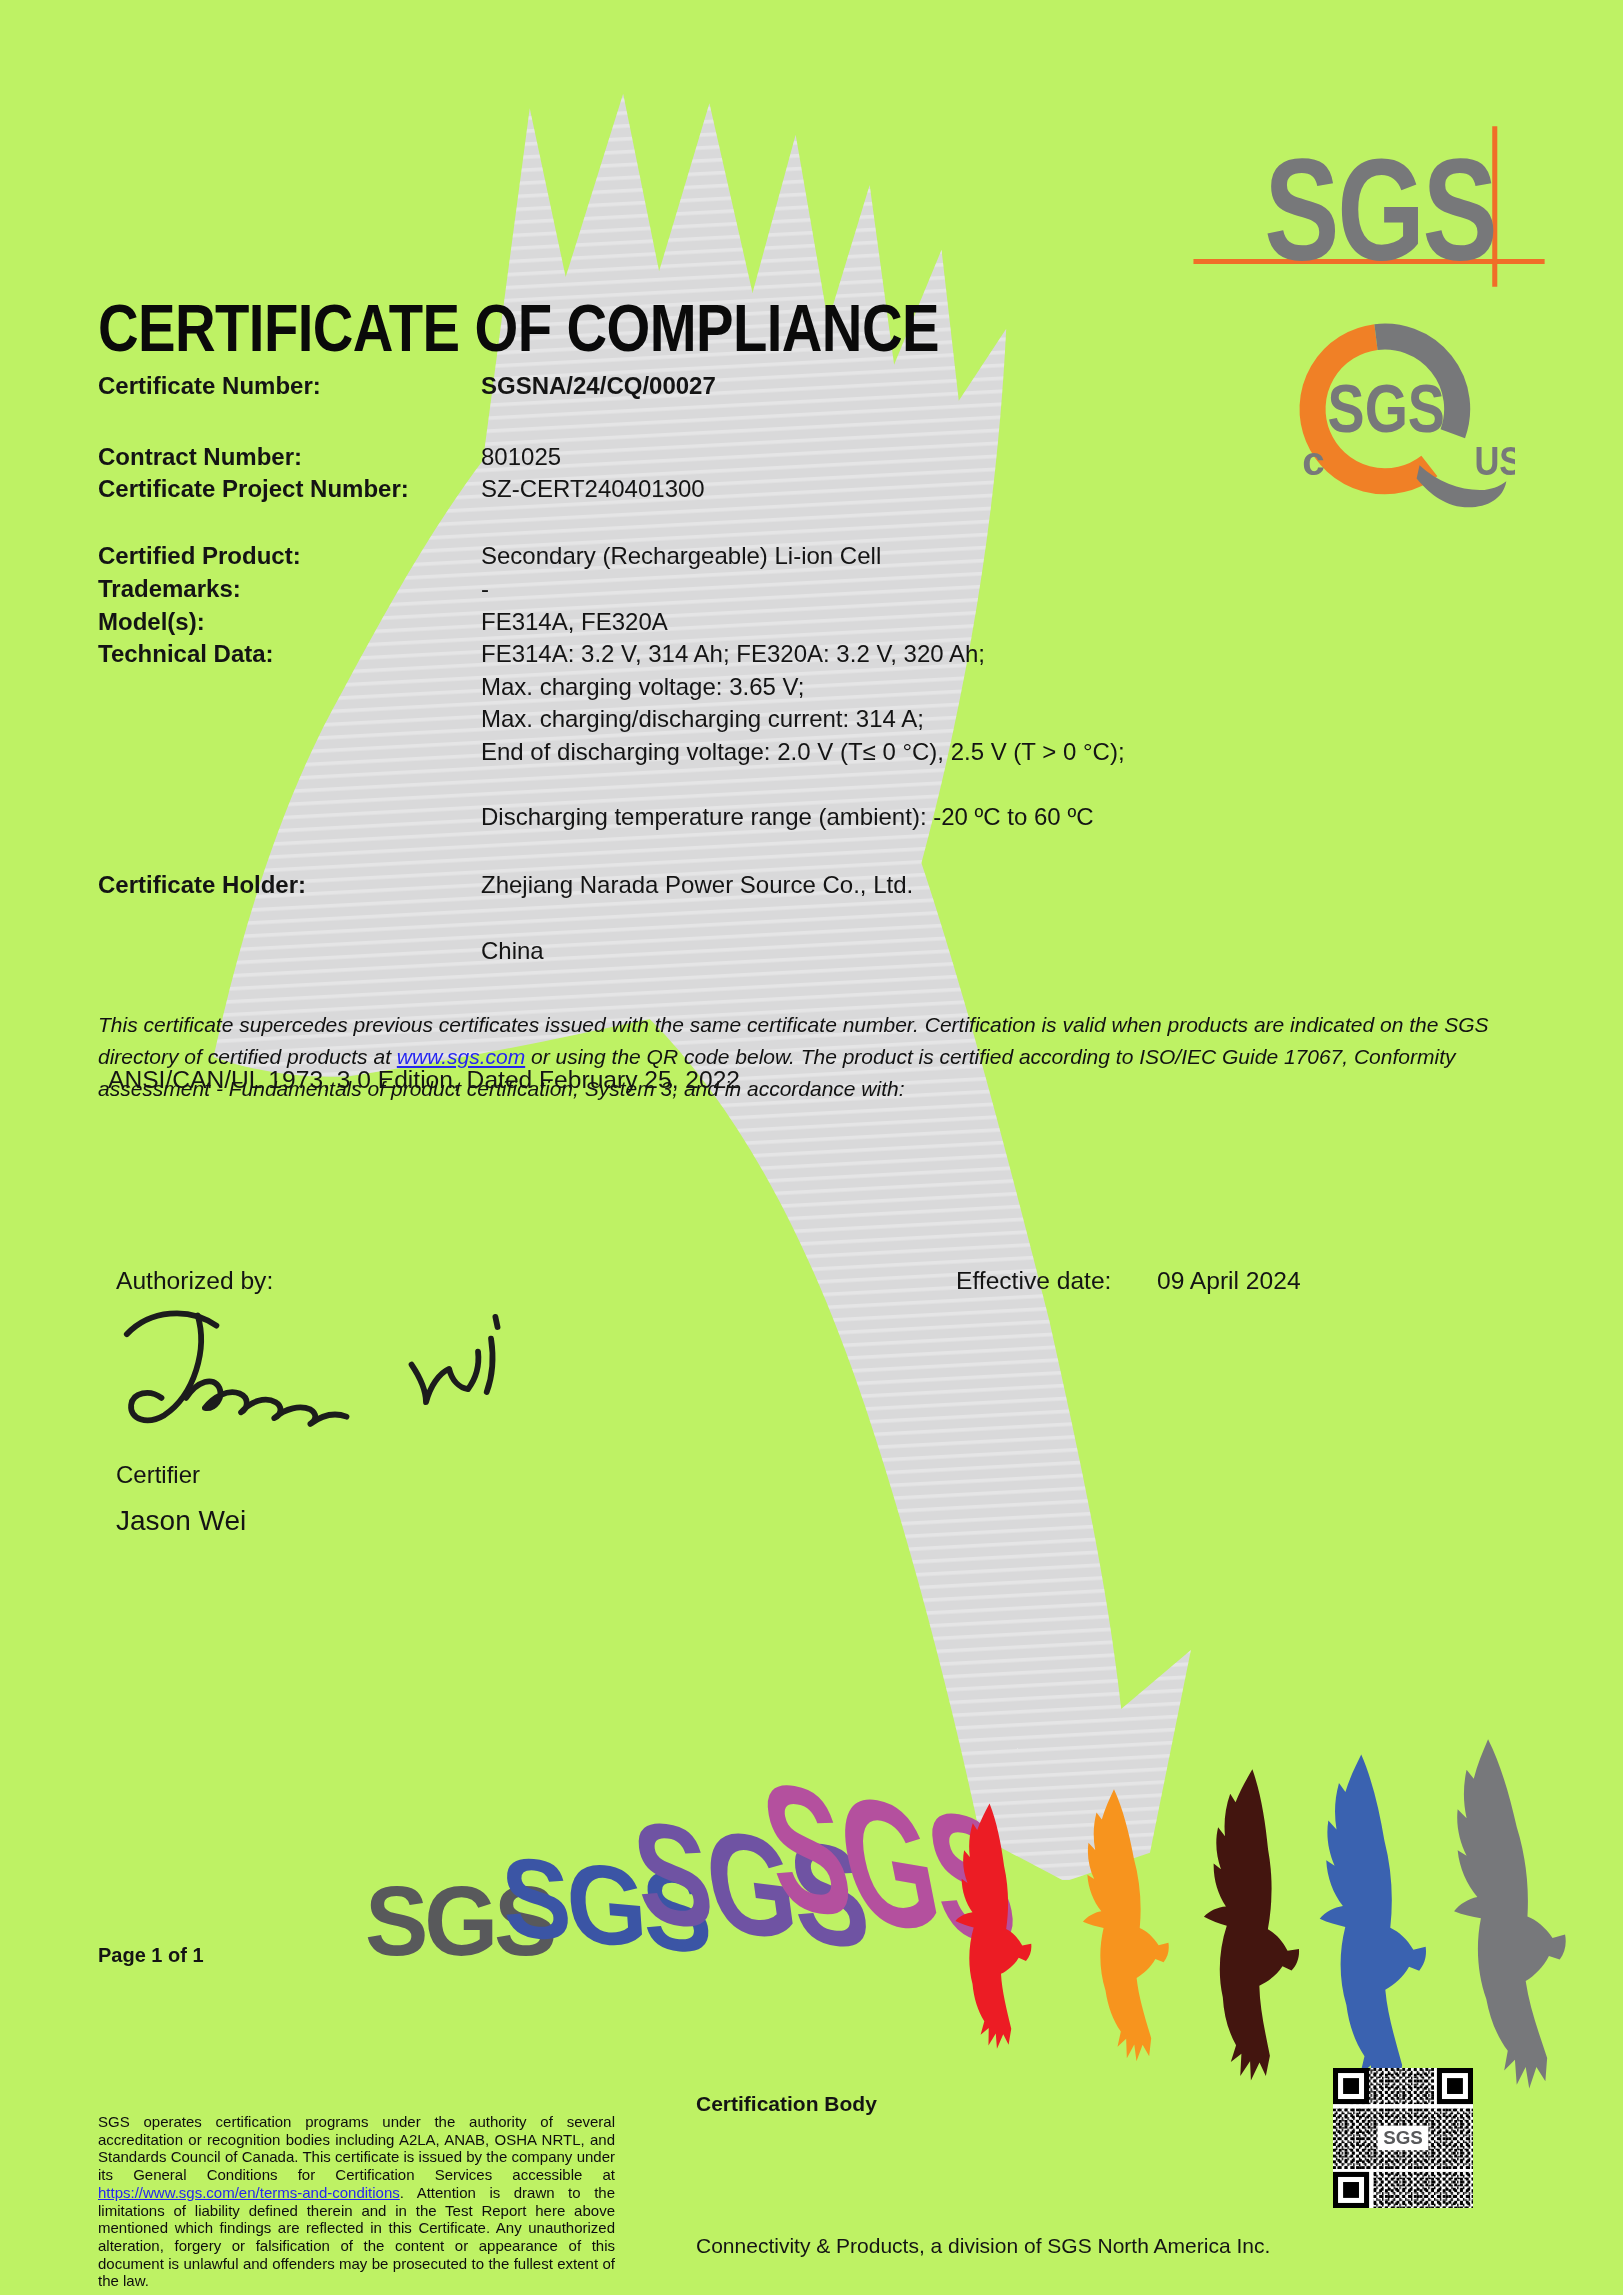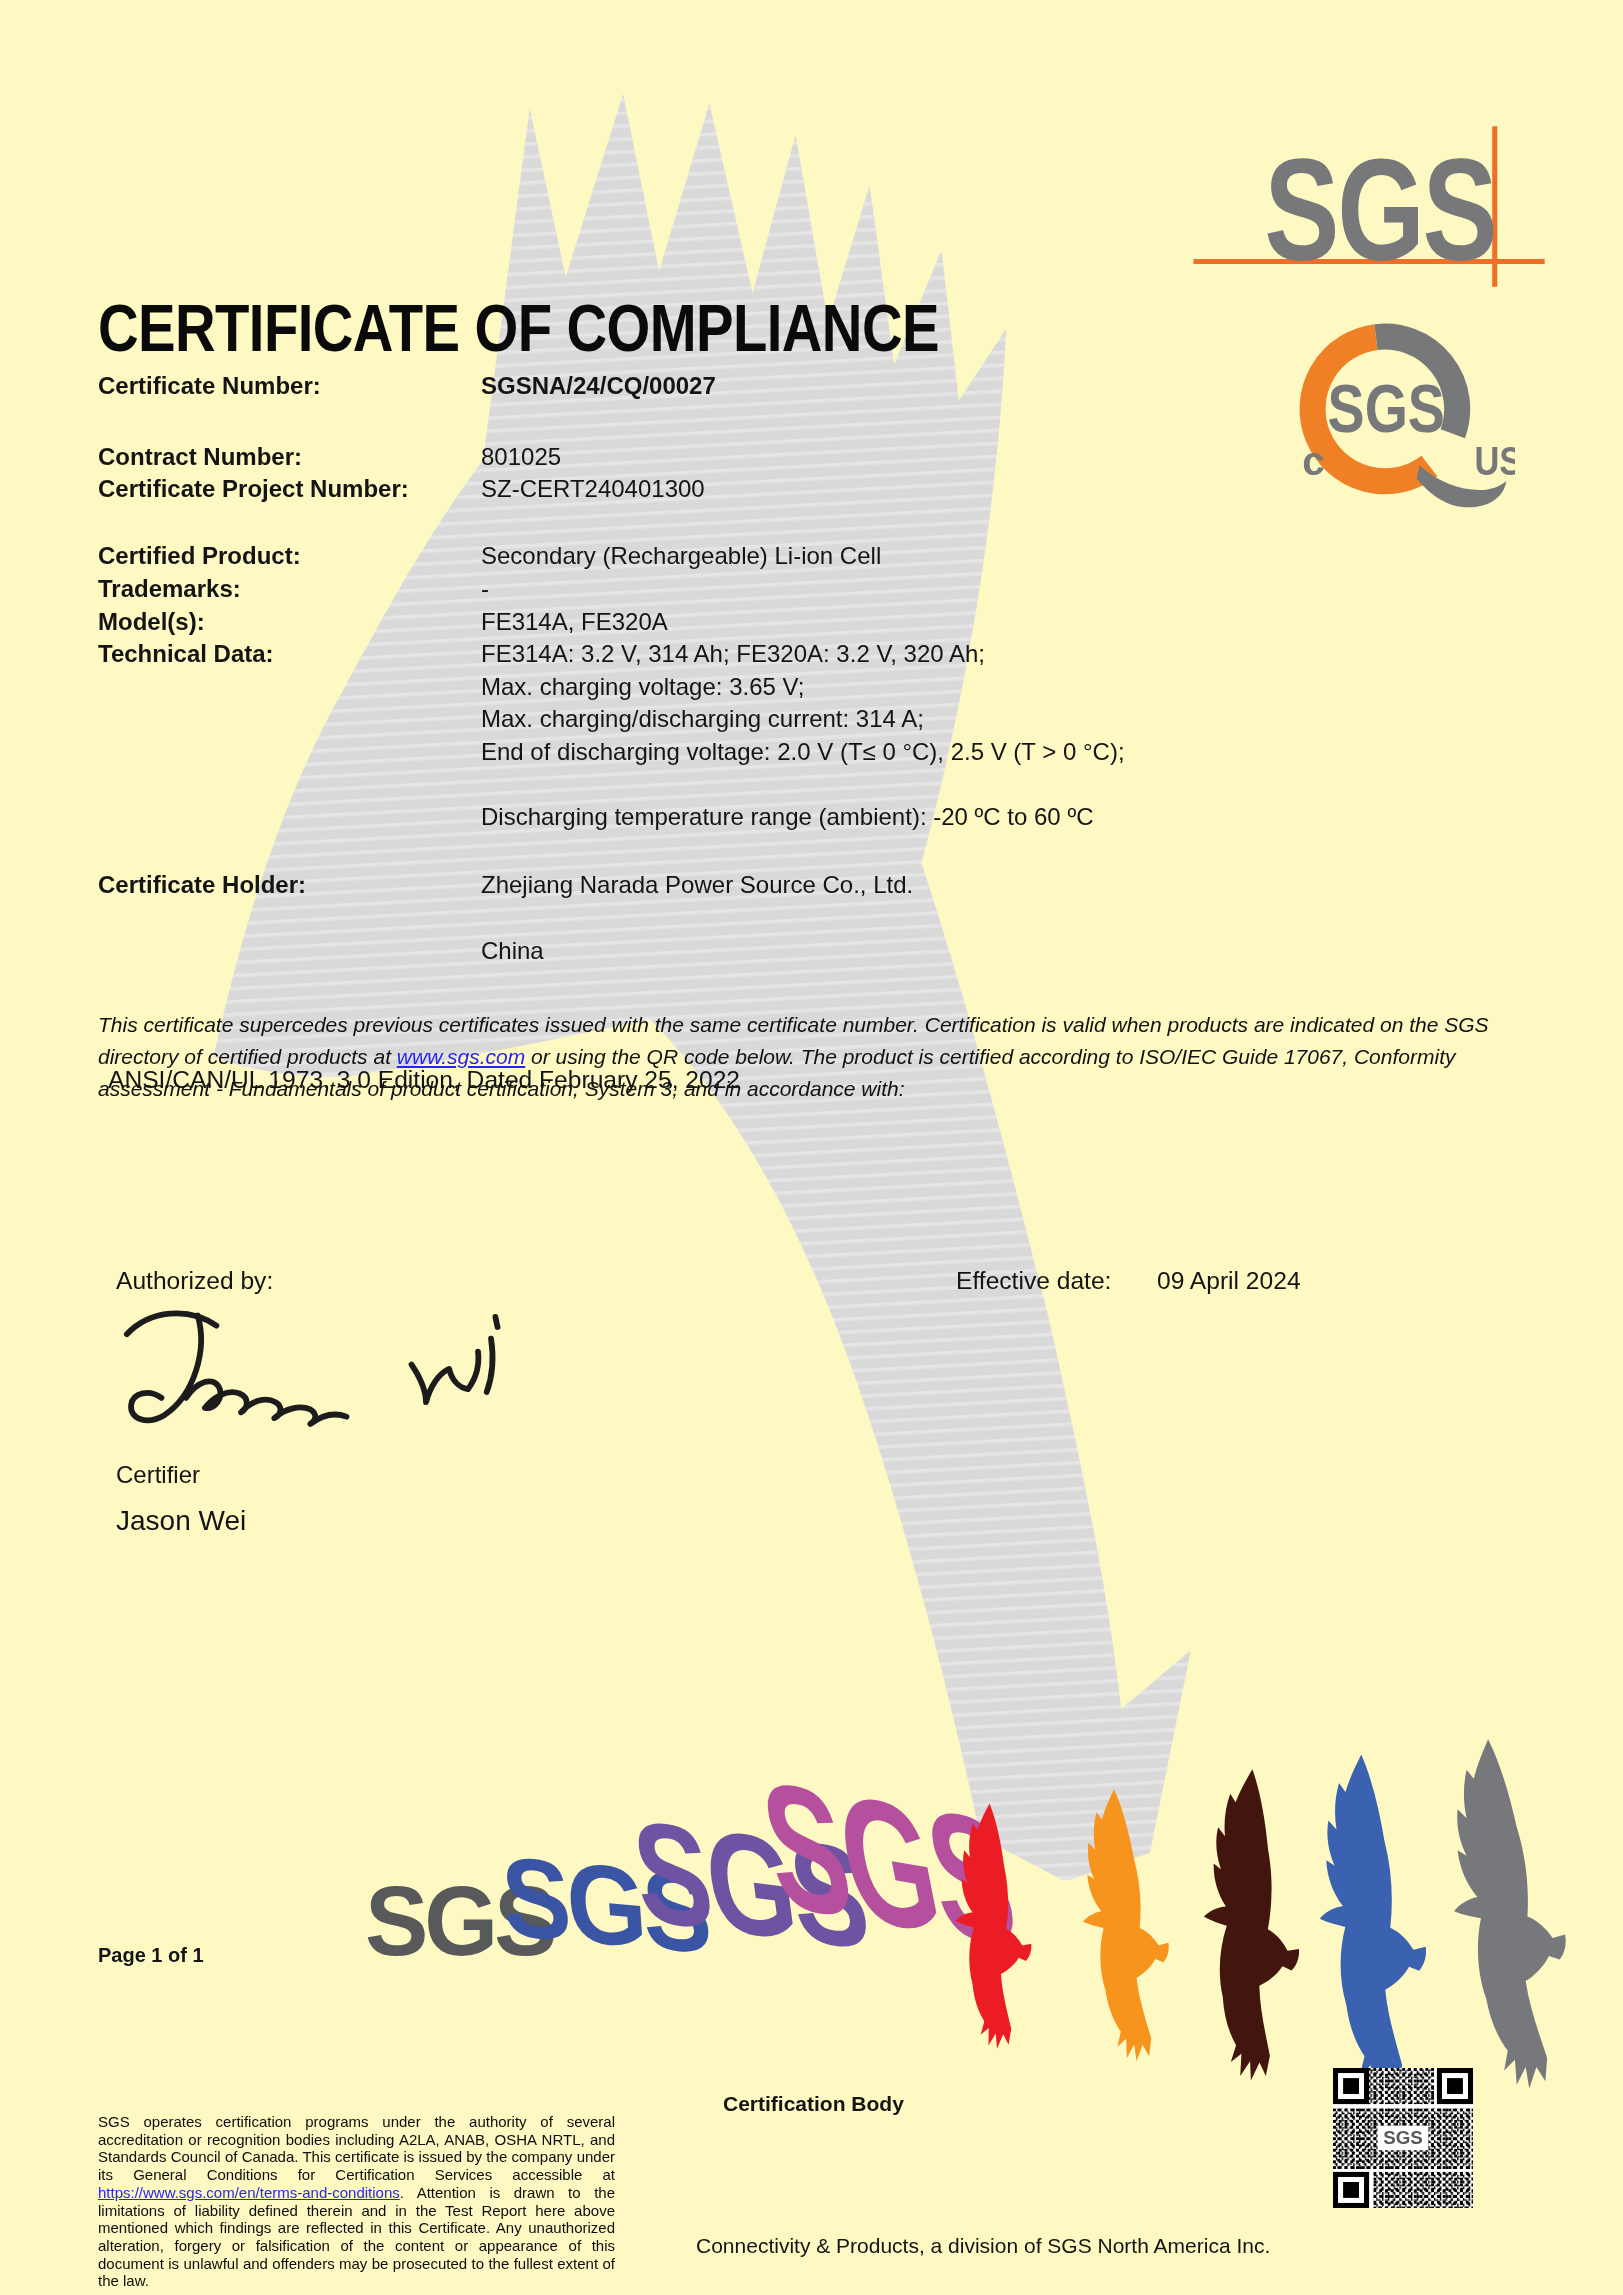--- a/index.html
+++ b/index.html
@@ -1,17 +1,17 @@
 <!DOCTYPE html>
 <html style="font-size:11.6px"><head>
 <meta charset="utf-8">
 <style>
   html,body{margin:0;padding:0;background:#e8e8e8;}
   .page{
-    position:relative; width:1624px; height:2295px; background:#fef9c3;
+    position:relative; width:1624px; height:2295px; background:#bef264;
     font-family:"Liberation Sans","DejaVu Sans",sans-serif; color:#141414;
     overflow:hidden; margin:0 auto;
   }
   .abs{position:absolute;}
   .z1{z-index:2;}
   
   #watermark{position:absolute; left:174px; top:83px; width:1078px; height:1797px; z-index:0;}
   
   #sgs-logo{position:absolute; left:1179px; top:108px; width:448px; height:239px; z-index:2;}
   #cus-mark{position:absolute; left:1298px; top:322px; width:217px; height:239px; z-index:2;}
@@ -46,21 +46,21 @@
   .b1{left:1036px; top:1785px; width:141px; height:278px; transform:rotate(2deg);}
   .b2{left:1150px; top:1763px; width:161px; height:317px; transform:rotate(7deg);}
   .b3{left:1262px; top:1749px; width:174px; height:346px; transform:rotate(3deg);}
   .b4{left:1394px; top:1734px; width:181px; height:358px;}
   
   .disclaimer{
     left:98px; top:2113px; width:517px; font-size:15px; line-height:17.7px;
     text-align:justify; color:#0d0d0d;
   }
   .disclaimer a{color:#2525f0; text-decoration:underline;}
-  .cb-label{left:696px; top:2092px; font-size:21px; font-weight:700;margin-left:27px;}
+  .cb-label{left:696px; top:2092px; font-size:21px; font-weight:700;}
   .cb-lines{left:696px; top:2181px; font-size:21px; line-height:26px; white-space:pre;}
   #qr{position:absolute; left:1333px; top:2068px; width:140px; height:140px; z-index:2;}
 </style>
 </head>
 <body>
 
 <div class="page">
 
   <svg width="0" height="0" style="position:absolute" aria-hidden="true">
     <defs>

